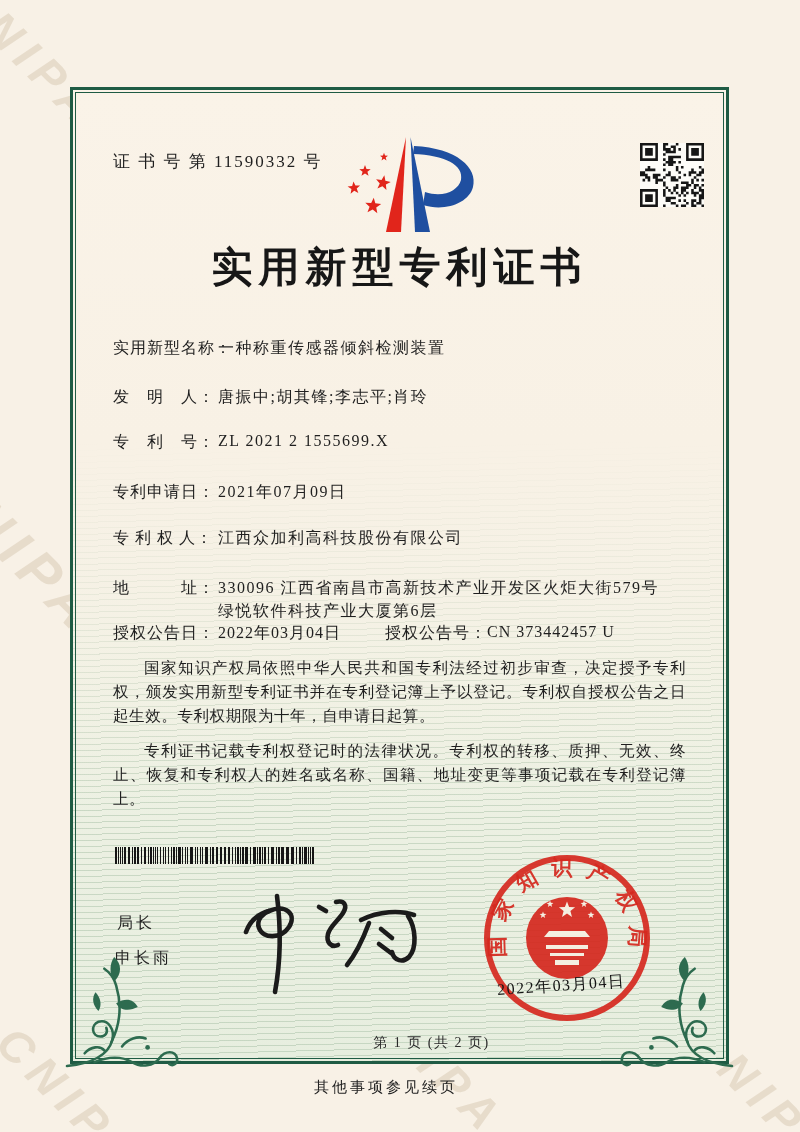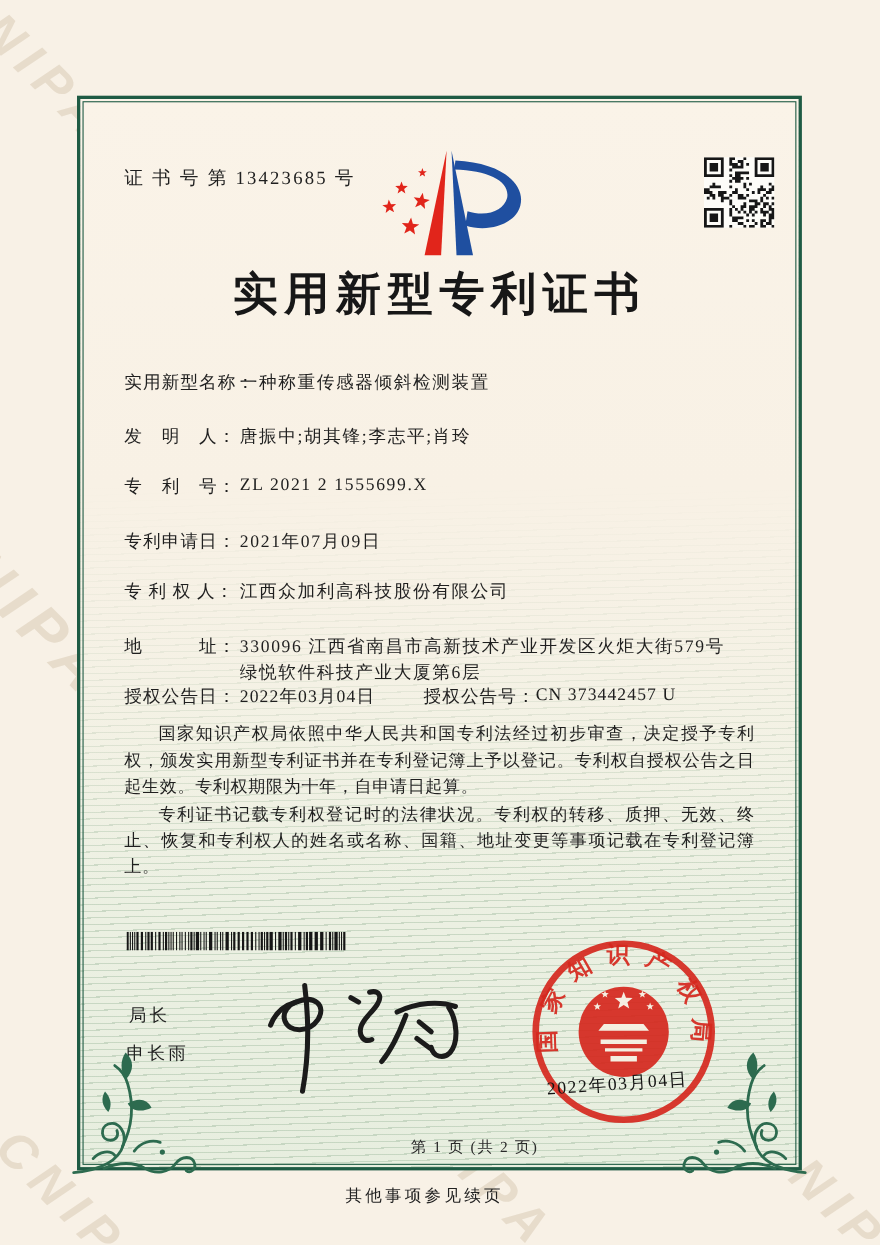--- a/index.html
+++ b/index.html
@@ -35,21 +35,21 @@
     font-size:41px;font-weight:700;letter-spacing:6px;color:#171717;
   }
   .row{position:absolute;left:40px;right:34px;height:24px;font-size:16px;}
   .flabel{letter-spacing:1px;white-space:pre;font-family:Liberation Serif, serif;}
   .fvalue{position:absolute;left:105px;top:0;letter-spacing:1.5px;white-space:nowrap;}
   .fvalue2{position:absolute;left:105px;top:23px;letter-spacing:1.5px;white-space:nowrap;}
   .g-label2{position:absolute;left:272px;top:0;letter-spacing:1px;white-space:pre;}
   .g-value2{position:absolute;left:374px;top:0;letter-spacing:1px;white-space:nowrap;}
   .body-text{position:absolute;left:40px;right:40px;top:566px;font-size:15.5px;line-height:24px;letter-spacing:0.6px;text-align:justify;}
   .body-text p{margin:0;text-indent:2em;}
-  .body-text p + p{margin-top:1px;}
+  .body-text p + p{margin-top:11px;}
   .barcode{position:absolute;left:42px;top:757px;width:203px;height:17px;}
   .signer-title{position:absolute;left:44px;top:823px;font-size:16px;letter-spacing:3px;}
   .signer-name{position:absolute;left:42px;top:858px;font-size:16px;letter-spacing:3px;}
   .signature{position:absolute;left:157px;top:800px;width:200px;height:110px;}
   .seal{position:absolute;left:409px;top:763px;width:170px;height:170px;}
   .seal-date{
     position:absolute;left:424px;top:884px;width:170px;font-size:16px;
     letter-spacing:1.5px;color:#141414;transform:rotate(-4deg);white-space:nowrap;
   }
   .page-info{position:absolute;left:0;top:944px;width:100%;text-align:center;font-size:14px;letter-spacing:1.5px;color:#2a2a2a;margin-left:32px;}
@@ -67,21 +67,21 @@
   <div class="wm" style="left:275px;top:196px;">CNIPA</div>
   <div class="wm" style="left:548px;top:400px;">CNIPA</div>
   <div class="wm big" style="left:16px;top:548px;">CNIPA</div>
   <div class="wm" style="left:432px;top:1062px;">CNIPA</div>
   <div class="wm" style="left:70px;top:1100px;">CNIPA</div>
   <div class="wm" style="left:762px;top:1096px;">CNIPA</div>
 
   <div class="frame">
     <div class="frame-inner"></div>
 
-    <div class="cert-no">证 书 号 第 13423685 号</div>
+    <div class="cert-no">证 书 号 第 11590332 号</div>
 
     <svg class="logo" viewBox="0 0 150 102" aria-hidden="true">
       <path d="M79,12 C122,14 143,34 138,53 C134,69 110,78 88,71 L90,58 C108,64 123,57 126,46 C129,31 110,21 78,20 Z" fill="#1f4fa0"></path>
       <path d="M75.5,3 L80,98 L95,98 Z" fill="#1f4fa0"></path>
       <path d="M71,3 L66,98 L51,98 Z" fill="#e1251b"></path>
       <polygon fill="#e1251b" points="49.00,18.80 50.04,21.57 52.99,21.70 50.68,23.55 51.47,26.40 49.00,24.76 46.53,26.40 47.32,23.55 45.01,21.70 47.96,21.57"></polygon>
       <polygon fill="#e1251b" points="30.00,31.00 31.48,34.96 35.71,35.15 32.40,37.78 33.53,41.85 30.00,39.52 26.47,41.85 27.60,37.78 24.29,35.15 28.52,34.96"></polygon>
       <polygon fill="#e1251b" points="49.35,41.32 50.36,46.72 55.72,47.91 50.89,50.54 51.42,56.01 47.43,52.23 42.39,54.42 44.76,49.46 41.11,45.34 46.56,46.06"></polygon>
       <polygon fill="#e1251b" points="18.42,47.43 20.43,51.62 25.08,51.42 21.70,54.62 23.33,58.98 19.24,56.76 15.60,59.66 16.45,55.08 12.57,52.52 17.18,51.91"></polygon>
       <polygon fill="#e1251b" points="38.73,63.63 40.31,69.34 46.18,70.11 41.25,73.38 42.33,79.20 37.69,75.51 32.49,78.34 34.56,72.79 30.27,68.72 36.18,68.98"></polygon>

